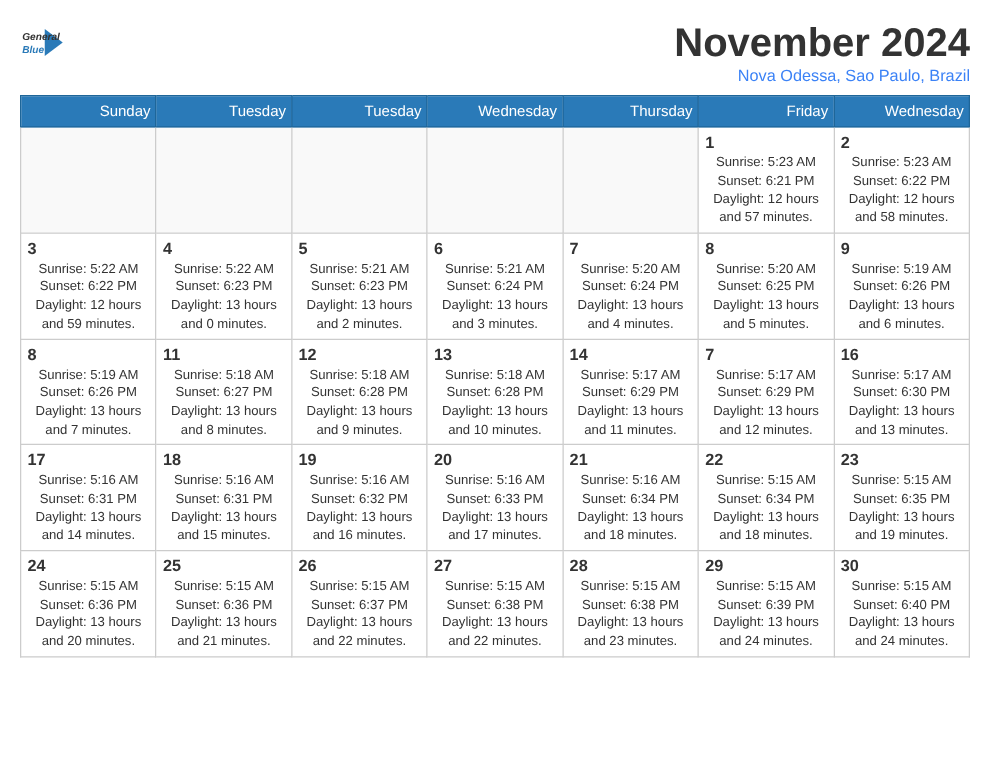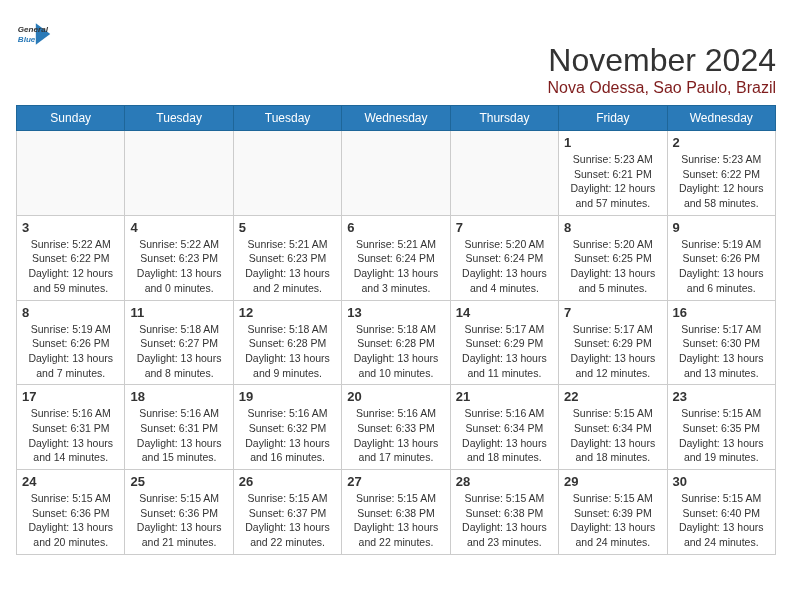--- a/index.html
+++ b/index.html
@@ -24,39 +24,38 @@
     }
     .logo-icon {
       width: 36px;
       height: 36px;
     }
     .title-block {
       text-align: right;
     }
     .month-title {
       font-size: 32px;
-      font-weight: normal;
+      font-weight: bold;
       color: #333;
-      margin-top: 26px;
     }
     .location {
-      font-size: 16px;
-      color: #7f1d1d;
+      font-size: 13px;
+      color: #3b82f6;
     }
     .calendar {
       width: 100%;
       border-collapse: collapse;
       border: 1px solid #ccc;
     }
     .calendar th {
       background-color: #2a7ab8;
       color: #fff;
       font-size: 12px;
       padding: 5px 4px;
-      text-align: center;
+      text-align: right;
       border: 1px solid #1e6699;
       font-weight: normal;
     }
     .calendar td {
       border: 1px solid #ccc;
       vertical-align: top;
       padding: 4px 5px;
       font-size: 10.5px;
       color: #333;
       width: calc(100% / 7);

